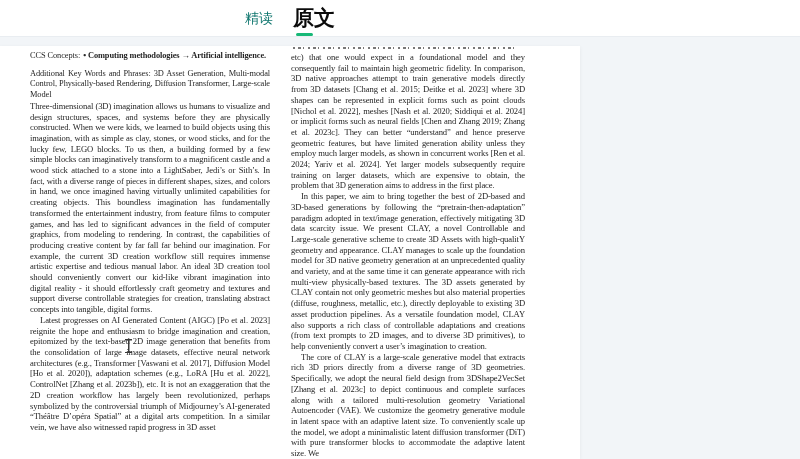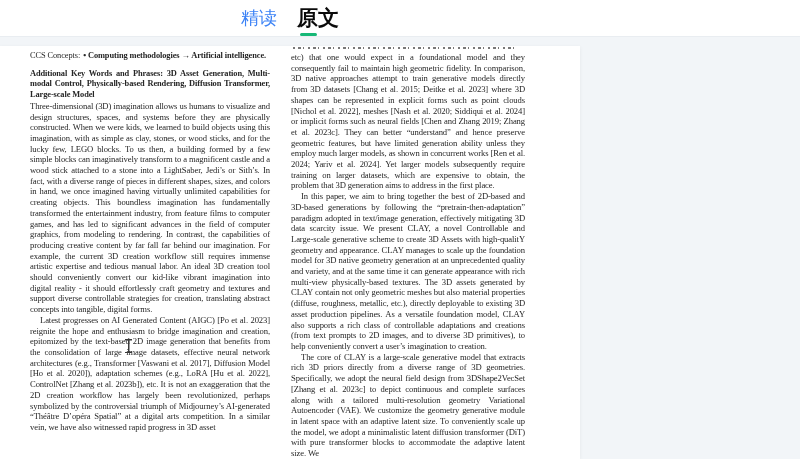--- a/index.html
+++ b/index.html
@@ -13,21 +13,21 @@
     position:absolute; top:0; left:0; width:800px; height:36px;
     background:#ffffff; border-bottom:1px solid #e9edf1; z-index:5;
   }
   .tabs {
     position:absolute; left:0; top:0; width:580px; height:36px;
     display:flex; justify-content:center; align-items:center; gap:20px;
   }
   .tab {
     background:none; border:none; padding:0; cursor:pointer;
     font-family:"Liberation Sans", sans-serif;
-    font-size:18px; color:#3b82f6; line-height:20px;
+    font-size:14px; color:#0f766e; line-height:20px;
   }
   .tab.active {
     font-size:21px; font-weight:700; color:#0a0a0a; position:relative;
   }
   .tab-indicator {
     position:absolute; left:3px; bottom:-8px;
     width:17px; height:3.5px; border-radius:2px; background:#17b877;
   }
   
   .reading-pane { position:absolute; top:36px; left:0; width:800px; height:423px; }
@@ -39,21 +39,21 @@
     font-family:"Liberation Serif", serif;
     color:#262626; font-size:8.6px; line-height:10.7px;
     letter-spacing:-0.1px;
   }
   .col { box-sizing:border-box; }
   .col.left  { width:240px; margin-right:21px; }
   .col.right { width:234px; }
   .ccs { margin:5px 0 0 0; text-align:justify; font-size:8.4px; }
   .ccs .ccs-label { margin-right:3px; }
   .ccs b { font-weight:700; }
-  .keywords { margin:7px 0 0 0; text-align:justify; font-size:8.4px;font-weight:bold; }
+  .keywords { margin:7px 0 0 0; text-align:justify; font-size:8.4px; }
   .sec {
     margin:17px 0 6px 0; font-family:"Liberation Sans", sans-serif;
     font-size:10px; font-weight:700; color:#1b1b1b; letter-spacing:0.2px;
   }
   .sec .sec-num { margin-right:9px; }
   .paras p { margin:0; text-align:justify; }
   .paras p.indent { text-indent:10px; }
   
   .clipped-line {
     height:2px; margin:1px 8px 0 2px; opacity:0.8;

